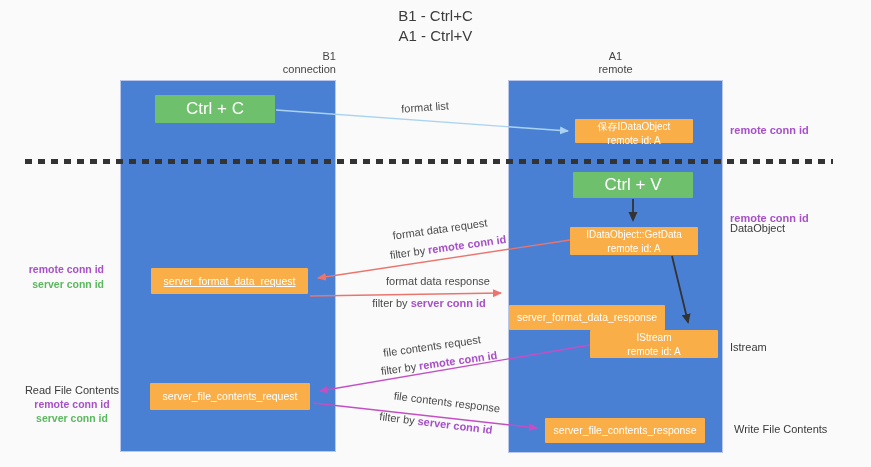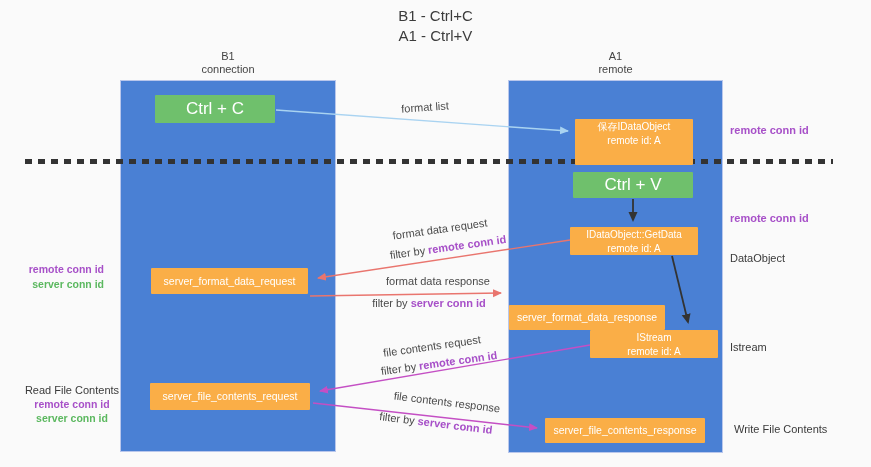--- a/index.html
+++ b/index.html
@@ -8,21 +8,21 @@
     --green-text:#5bb85f; --arrow-blue:#a9d3f1; --arrow-black:#333333;
     --arrow-salmon:#e9756e; --arrow-magenta:#c44fc4; --text-dark:#3c3c3c;
   }
   html,body{margin:0;padding:0;}
   .stage{position:relative;width:871px;height:467px;background:var(--background);
     font-family:"Liberation Sans",sans-serif;overflow:hidden;}
   .title{position:absolute;top:6px;left:0;width:871px;text-align:center;
     font-size:15px;line-height:20px;color:var(--text-dark);}
   .lane-header{position:absolute;top:50px;text-align:center;font-size:11px;
     line-height:13px;color:#444;}
-  .lh-left{left:120px;width:216px;}
+  .lh-left{left:120px;width:216px;text-align:right;}
   .lh-right{left:508px;width:215px;}
   .lane{position:absolute;top:80px;background:var(--lane-blue);
     border:1px solid var(--lane-border);box-sizing:border-box;}
   .lane-left{left:120px;width:216px;height:372px;}
   .lane-right{left:508px;width:215px;height:373px;}
   .dashed{position:absolute;left:25px;top:159px;width:808px;height:5px;
     background:repeating-linear-gradient(90deg,var(--arrow-black) 0 7px,transparent 7px 13px);}
   .arrows{position:absolute;left:0;top:0;width:871px;height:467px;pointer-events:none;}
   .st-blue{stroke:var(--arrow-blue);stroke-width:1.4;}
   .st-black{stroke:var(--arrow-black);stroke-width:1.8;}
@@ -30,32 +30,32 @@
   .st-magenta{stroke:var(--arrow-magenta);stroke-width:1.4;}
   .mk-blue{fill:var(--arrow-blue);} .mk-black{fill:var(--arrow-black);}
   .mk-salmon{fill:var(--arrow-salmon);} .mk-magenta{fill:var(--arrow-magenta);}
   .node{position:absolute;color:#fff;text-align:center;border-radius:1px;
     box-sizing:border-box;white-space:nowrap;}
   .green{background:var(--box-green);font-size:17px;}
   .orange{background:var(--box-orange);font-size:10.5px;}
   .two{font-size:10px;line-height:14px;padding-top:1px;}
   #n-ctrlc{left:155px;top:95px;width:120px;height:28px;line-height:28px;}
   #n-ctrlv{left:573px;top:172px;width:120px;height:26px;line-height:26px;}
-  #n-save{left:575px;top:119px;width:118px;height:46px;}
+  #n-save{left:575px;top:119px;width:118px;height:24px;}
   #n-getdata{left:570px;top:227px;width:128px;height:28px;}
   #n-istream{left:590px;top:330px;width:128px;height:28px;}
-  #n-freq{left:151px;top:268px;width:157px;height:26px;line-height:26px;}
+  #n-freq{left:151px;top:268px;width:157px;height:26px;line-height:26px;text-decoration:underline;}
   #n-fresp{left:509px;top:281px;width:156px;height:25px;line-height:25px;margin-top:24px;}
   #n-creq{left:150px;top:383px;width:160px;height:27px;line-height:27px;}
   #n-cresp{left:545px;top:418px;width:160px;height:25px;line-height:25px;}
   .side{position:absolute;font-size:11px;color:#3a3a3a;white-space:nowrap;}
   .bold-purple{color:var(--purple);font-weight:bold;}
   .bold-green{color:var(--green-text);font-weight:bold;}
   #r-rc-top{left:730px;top:124px;} #r-rc-mid{left:730px;top:212px;}
-  #r-dobj{left:730px;top:252px;} #r-istr{left:730px;top:341px;}
+  #r-dobj{left:730px;top:222px;} #r-istr{left:730px;top:341px;}
   #r-write{left:734px;top:423px;}
   #l-conn{left:20px;top:262px;width:84px;text-align:right;font-size:10.5px;line-height:15px;}
   #l-read{left:24px;top:383px;width:96px;text-align:center;font-size:10.5px;line-height:14px;}
   #l-read .t{color:#3a3a3a;font-size:11px;}
   .albl{position:absolute;font-size:11px;color:#4a4a4a;white-space:nowrap;
     transform:translate(-50%,-50%);}
   .albl .pre{margin-right:3px;}
   .r-neg{transform:translate(-50%,-50%) rotate(-8deg);}
   .r-pos{transform:translate(-50%,-50%) rotate(7deg);}
   #al-flist{left:425px;top:107px;transform:translate(-50%,-50%) rotate(-4deg);}

